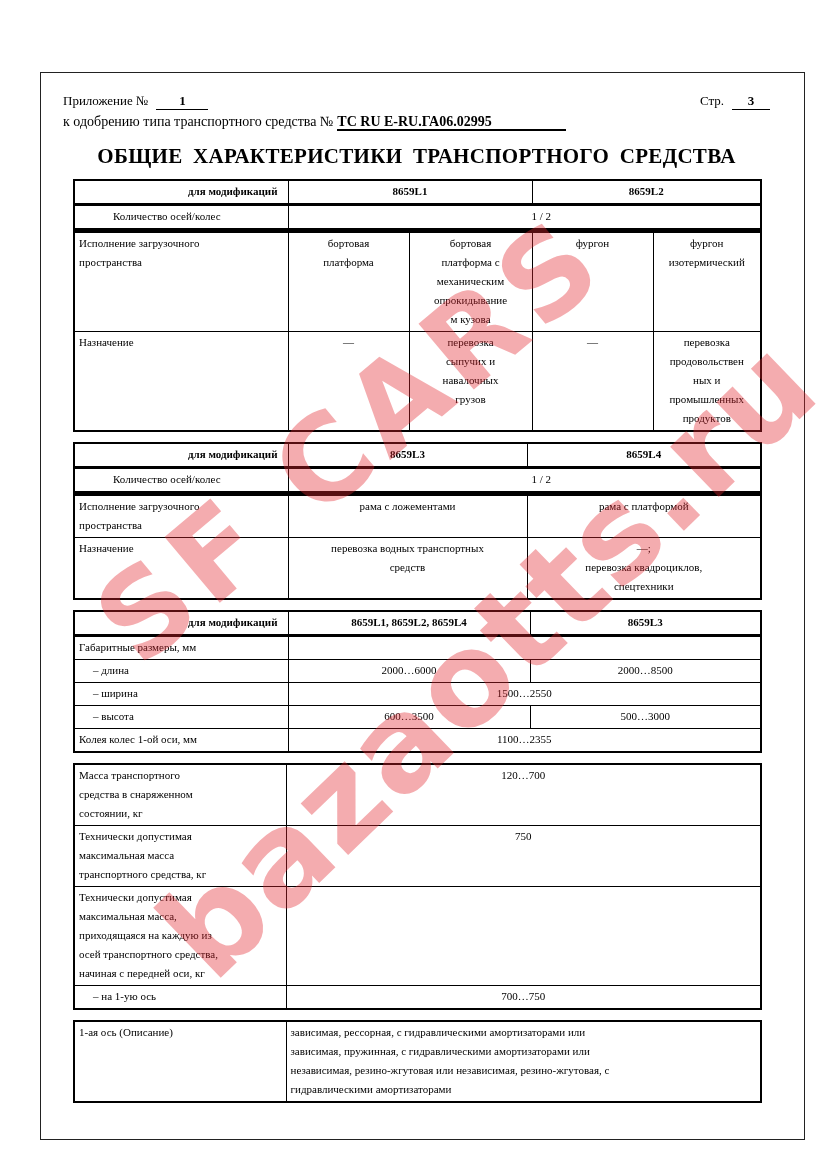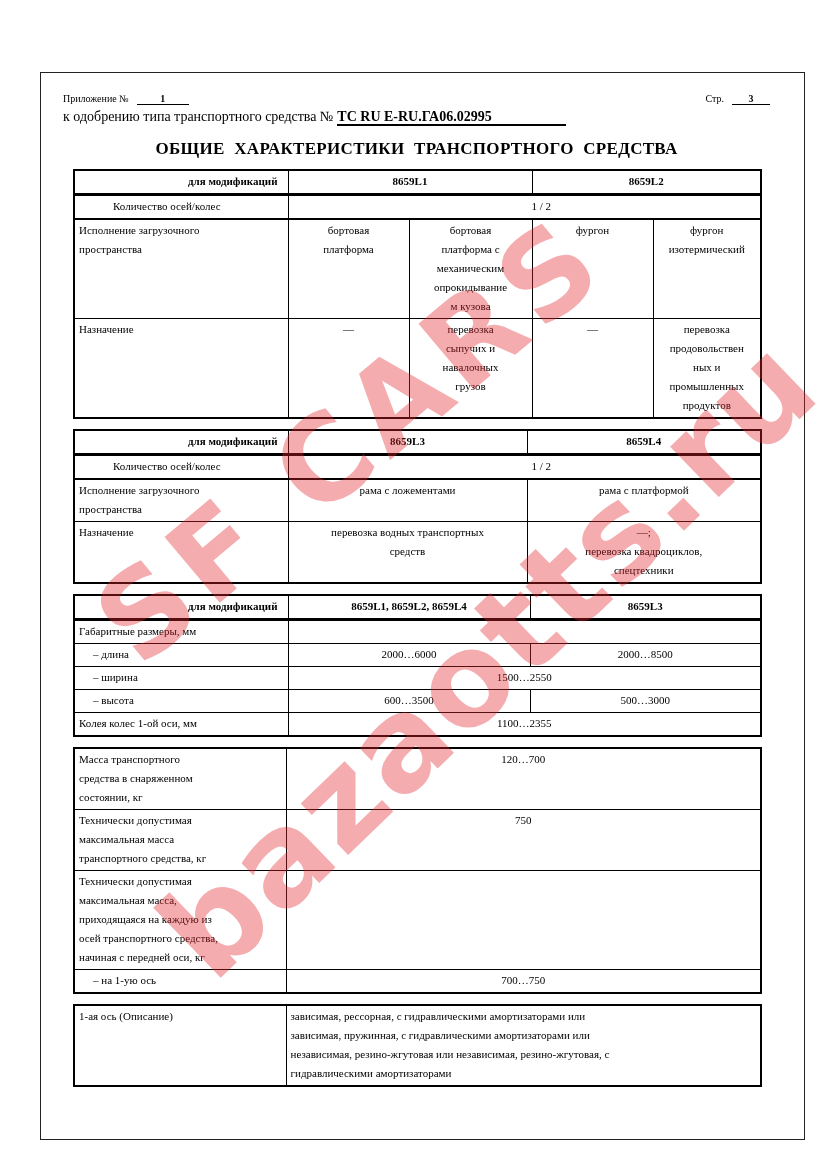--- a/index.html
+++ b/index.html
@@ -14,21 +14,21 @@
   .frame {
     position: absolute;
     left: 40px; top: 72px;
     width: 765px; height: 1068px;
     border: 1.5px solid #222;
     box-sizing: border-box;
     padding: 20px 34px 0 22px;
   }
   .hdr-row {
     display: flex; justify-content: space-between; align-items: baseline;
-    font-size: 10px;
+    font-size: 13px;
   }
   .num-underline {
     display: inline-block;
     border-bottom: 1.5px solid #000;
     text-align: center;
     font-weight: bold;
     margin-left: 8px;
   }
   .appendix-num { width: 52px; }
   .page-num { width: 38px; }
@@ -36,42 +36,42 @@
   .approval-num {
     font-weight: bold;
     border-bottom: 2px solid #000;
     padding-right: 74px;
     margin-left: 4px;
   }
   .title {
     width: 687px; margin: 14px 0 7px 10px;
     text-align: center;
     font-weight: bold;
-    font-size: 17px;
+    font-size: 21px;
     letter-spacing: 0.3px;
     word-spacing: 5px;
   }
   .doc-table {
     border-collapse: collapse;
     table-layout: fixed;
     width: 687px;
     margin: 10px 0 0 10px;
     font-size: 11px;
     line-height: 19px;
     border: 2px solid #000;
   }
   .doc-table td {
     border: 1.5px solid #000;
     padding: 1px 4px 2px 4px;
     vertical-align: top;
     white-space: pre-line;
     overflow: hidden;
   }
   .hrow td { border-bottom: 3px solid #000; font-weight: bold; }
-  .arow td { border-bottom: 2px solid #000000; padding-left: 38px; }
+  .arow td { border-bottom: 5px solid #000000; padding-left: 38px; }
   .hl { text-align: right; padding-right: 10px !important; }
   .hv { text-align: center; font-family: Liberation Serif, serif; }
   .lbl { text-align: left; }
   .lbl-b { text-align: left; font-weight: bold; }
   .indent { padding-left: 18px !important; }
   .val { text-align: center; }
   .val-l { text-align: left; }
   .wm {
     position: absolute;
     font-family: "DejaVu Sans", sans-serif;

